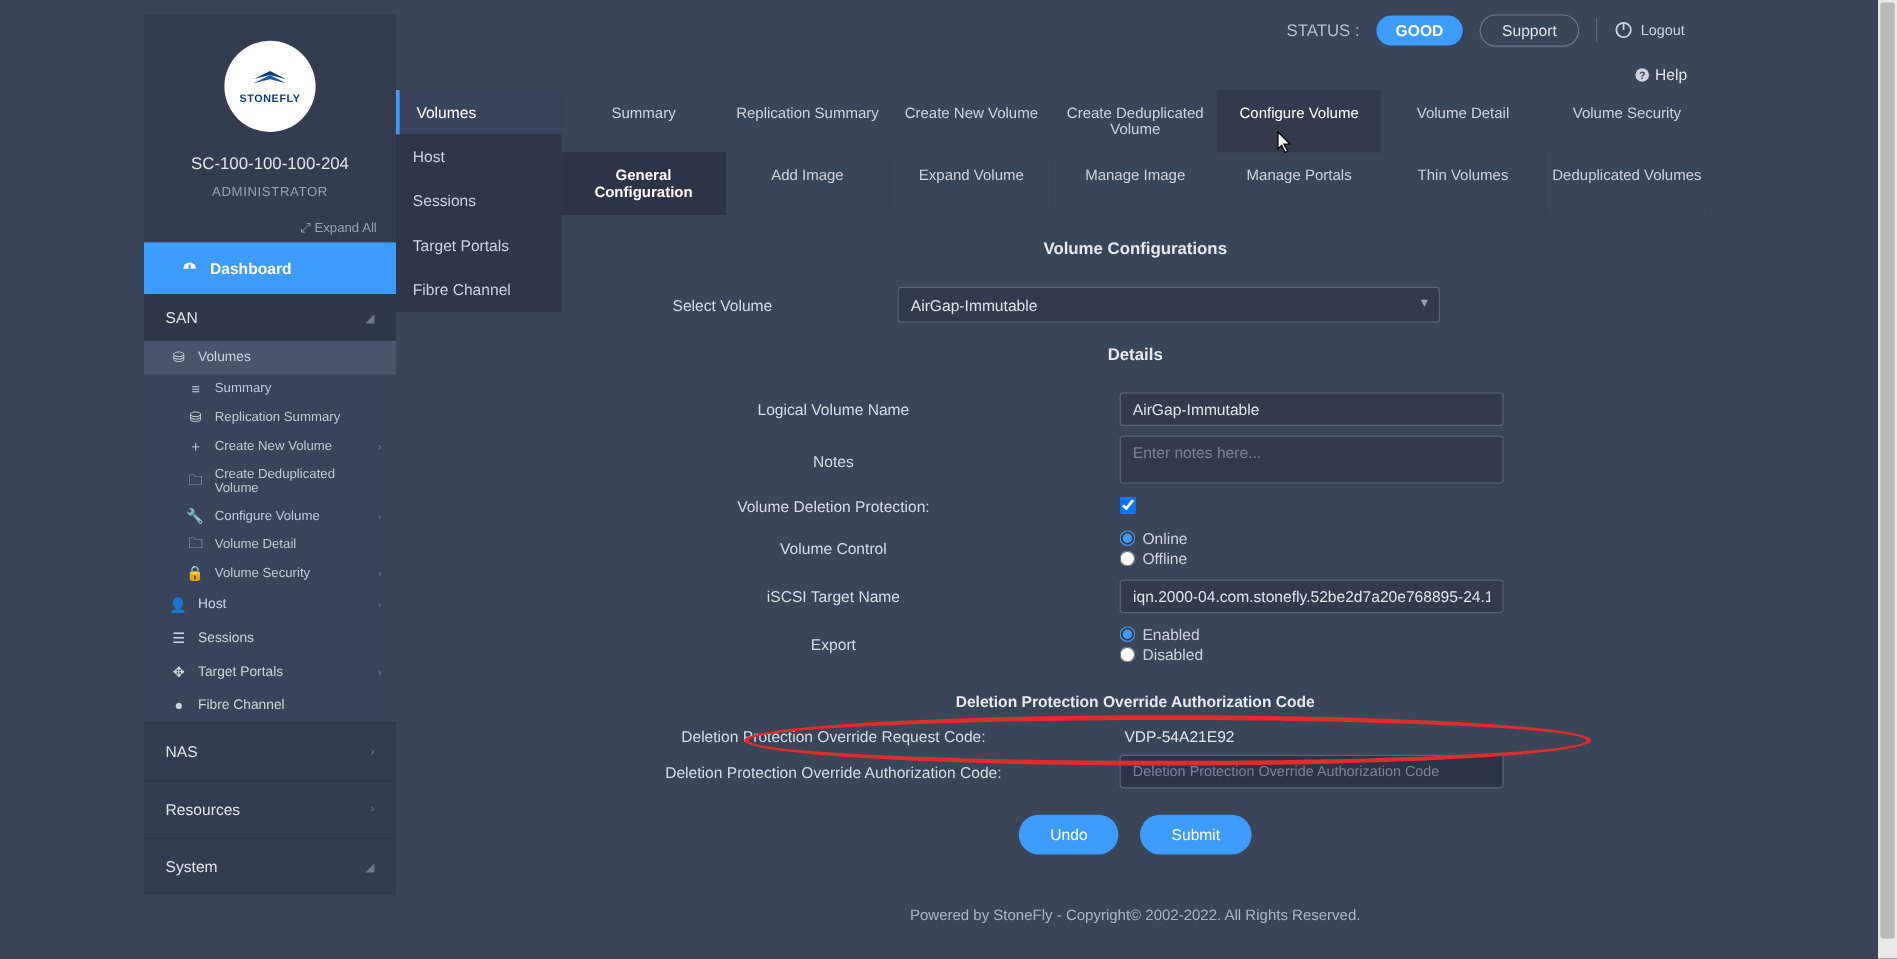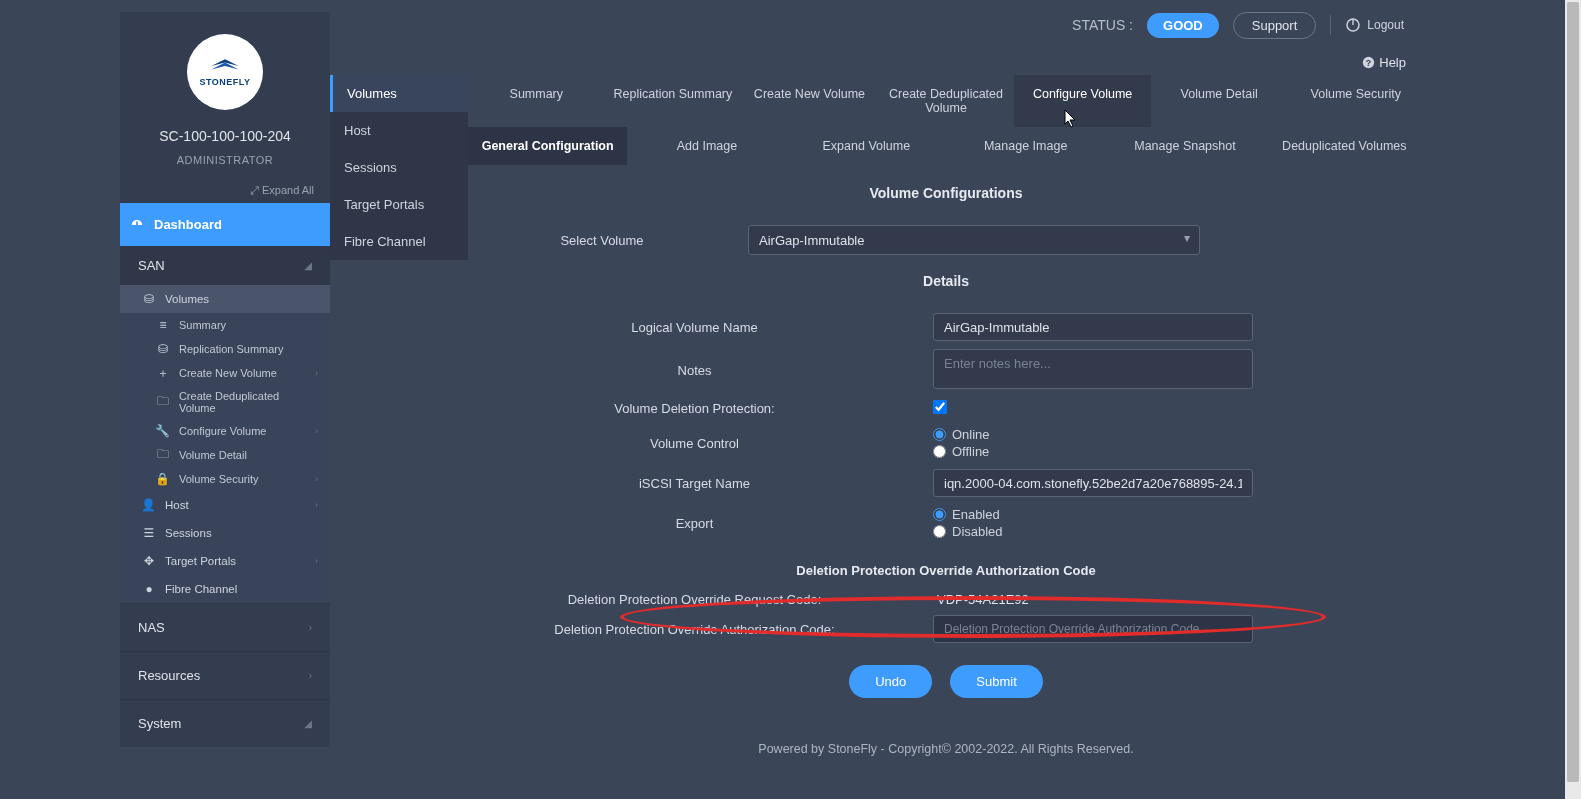--- a/index.html
+++ b/index.html
@@ -30,21 +30,21 @@
     color: #0b3f7e; font-size: 8px; font-weight: bold;
   }
   .logo-circle svg { width: 34px; height: 18px; }
   .logo-name { font-size: 9px; letter-spacing: .5px; margin-top: 2px; color:#0b3f7e;}
   .host-id { text-align: center; font-size: 14px; color: #e0e3ea; margin-top: 10px; font-weight: 500;}
   .role { text-align: center; font-size: 11px; color: #9aa1af; margin-top: 10px; letter-spacing: .5px;}
   .expand-all { text-align: right; font-size: 11px; color: #9aa1af; padding: 18px 16px 6px; }
   .expand-all span { cursor: pointer; }
   .nav-item {
     display: flex; align-items: center; gap: 10px;
-    padding: 14px 10px; font-size: 13px; color: #e0e3ea;
+    padding: 14px 31px; font-size: 13px; color: #e0e3ea;
     cursor: pointer;
   }
   .nav-item.active { background: #3f9cff; color: #fff; font-weight: 600; }
   .nav-cat {
     display: flex; justify-content: space-between; align-items: center;
     padding: 12px 18px; font-size: 13px; color: #e0e3ea;
     background: #2f3748; cursor: pointer;
   }
   .nav-cat .chev { font-size: 10px; color: #6e7787; }
   .sub-block { background: #39445a; }
@@ -299,21 +299,22 @@
     <div class="mtab">Create Deduplicated Volume</div>
     <div class="mtab active">Configure Volume</div>
     <div class="mtab">Volume Detail</div>
     <div class="mtab">Volume Security</div>
   </div>
   <div class="tabs-row2">
     <div class="mtab active">General Configuration</div>
     <div class="mtab">Add Image</div>
     <div class="mtab">Expand Volume</div>
     <div class="mtab">Manage Image</div>
-    <div class="mtab">Manage Snapshot</div>
+    <div class="mtab">Manage Portals</div>
+    <div class="mtab">Thin Volumes</div>
     <div class="mtab">Deduplicated Volumes</div>
   </div>
 
   <div class="panel">
     <div class="section-title">Volume Configurations</div>
 
     <div class="form-row">
       <div class="lbl" style="width:280px;">Select Volume</div>
       <div class="ctrl select-wrap">
         <select class="select">

